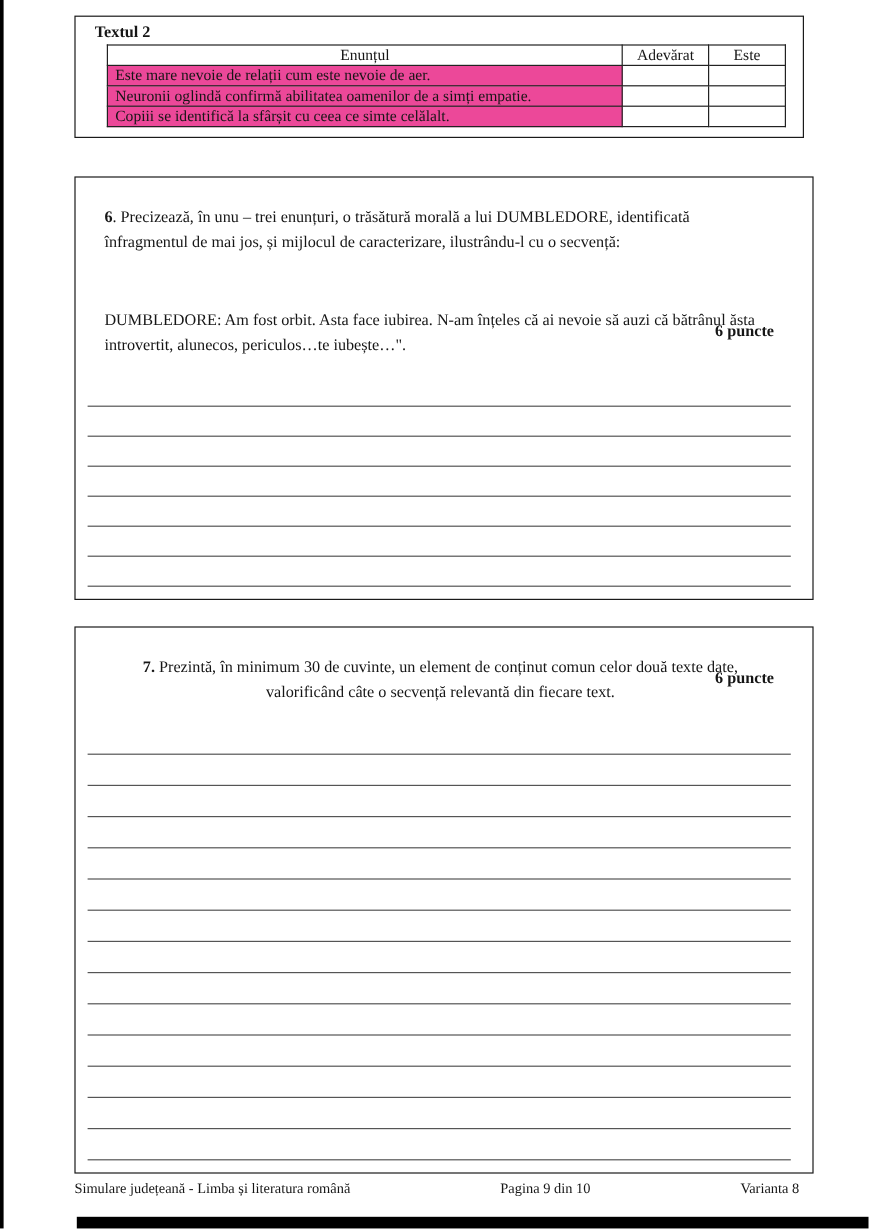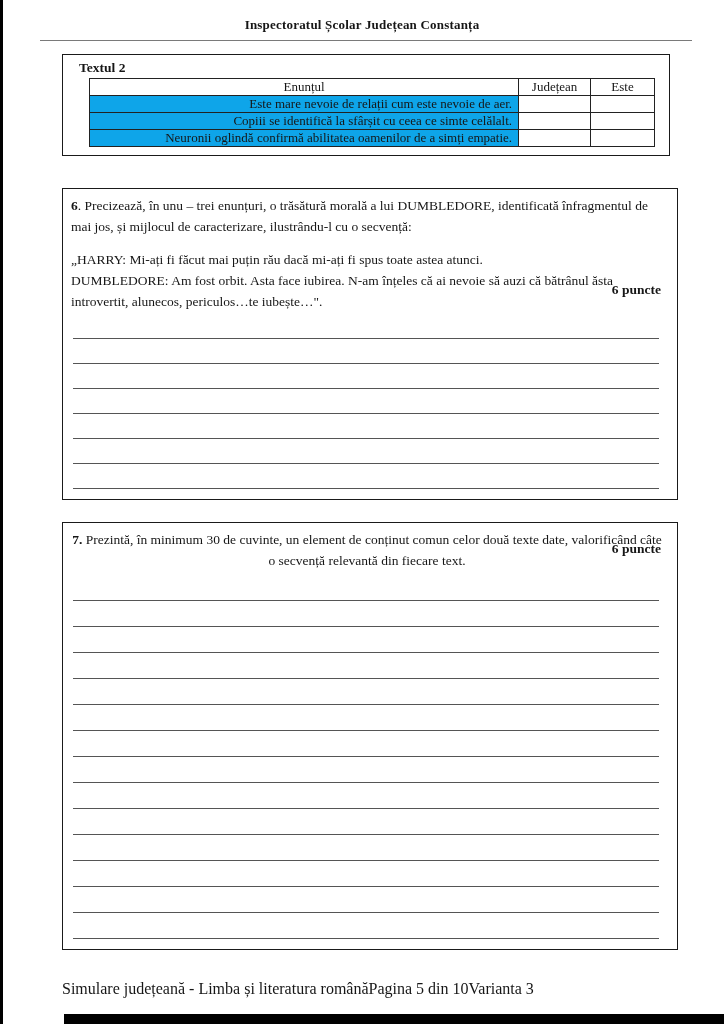--- a/index.html
+++ b/index.html
@@ -59,98 +59,94 @@
     border: 1px solid #222;
     padding: 0 6px;
     height: 17px;
     font-weight: normal;
     line-height: 16px;
   }
   .tf-table th { text-align: center; }
   .th-stmt { width: 430px; }
   .th-true { width: 72px; }
   .th-false { width: 64px; }
-  .tf-table td.stmt { background: #0ea5e9; text-align: right; }
+  .tf-table td.stmt { background: #ec4899; text-align: left; }
   .tf-table td.mark { background: #ffffff; }
   .q-box {
     width: 616px;
     padding: 6px 14px 10px 8px;
     font-size: 13.5px;
   }
   .q6 { margin-top: 32px; }
   .q7 { margin-top: 22px; text-align: center; }
-  .q-text { margin: 0; line-height: 21px; }
+  .q-text { margin: 16px; line-height: 21px; }
   .points-wrap { position: relative; }
   .points {
     position: absolute; right: 2px; bottom: 12px;
     font-weight: bold;
   }
   .gap12 { height: 12px; }
   .wlines { margin-top: 2px; }
   .wline {
     border-bottom: 1px solid #555;
     margin: 0 4px 0 2px;
   }
   .q6 .wline { height: 25px; }
   .q7 .wline { height: 26px; }
   .q7 .wlines { margin-top: 4px; }
   .footer {
     position: absolute;
     left: 62px; right: 58px; bottom: 26px;
     display: flex;
+    justify-content: space-between;
     align-items: baseline;
-    font-size: 16px;
+    font-size: 12px;
   }
 </style>
 </head>
 <body>
 
 <div class="page">
 
   <div class="edge-left"></div>
 
-  <div>
-    <div class="header-title">Inspectoratul Școlar Județean Constanța</div>
-    <div class="header-rule"></div>
-  </div>
 
   <div class="box textul2-box">
     <div class="box-title">Textul 2</div>
     <table class="tf-table">
       <thead>
         <tr>
           <th class="th-stmt">Enunțul</th>
-          <th class="th-true">Județean</th>
+          <th class="th-true">Adevărat</th>
           <th class="th-false">Este</th>
         </tr>
       </thead>
       <tbody>
         <tr>
           <td class="stmt">Este mare nevoie de relații cum este nevoie de aer.</td>
           <td class="mark"></td>
           <td class="mark"></td>
         </tr>
         <tr>
-          <td class="stmt">Copiii se identifică la sfârșit cu ceea ce simte celălalt.</td>
+          <td class="stmt">Neuronii oglindă confirmă abilitatea oamenilor de a simți empatie.</td>
           <td class="mark"></td>
           <td class="mark"></td>
         </tr>
         <tr>
-          <td class="stmt">Neuronii oglindă confirmă abilitatea oamenilor de a simți empatie.</td>
+          <td class="stmt">Copiii se identifică la sfârșit cu ceea ce simte celălalt.</td>
           <td class="mark"></td>
           <td class="mark"></td>
         </tr>
       </tbody>
     </table>
   </div>
 
   <div class="box q-box q6">
     <p class="q-text"><b>6</b><span>. Precizează, în unu – trei enunțuri, o trăsătură morală a lui DUMBLEDORE, identificată înfragmentul de mai jos, și mijlocul de caracterizare, ilustrându-l cu o secvență:</span></p>
     <div class="gap12"></div>
-    <p class="q-text">„HARRY: Mi-ați fi făcut mai puțin rău dacă mi-ați fi spus toate astea atunci.</p>
     <p class="q-text points-wrap"><span>DUMBLEDORE: Am fost orbit. Asta face iubirea. N-am înțeles că ai nevoie să auzi că bătrânul ăsta introvertit, alunecos, periculos…te iubește…".</span><b class="points">6 puncte</b></p>
     <div class="wlines">
       <div class="wline"></div>
       <div class="wline"></div>
       <div class="wline"></div>
       <div class="wline"></div>
       <div class="wline"></div>
       <div class="wline"></div>
       <div class="wline"></div>
     </div>
@@ -171,19 +167,19 @@
       <div class="wline"></div>
       <div class="wline"></div>
       <div class="wline"></div>
       <div class="wline"></div>
       <div class="wline"></div>
     </div>
   </div>
 
   <div class="footer">
     <span>Simulare județeană - Limba și literatura română</span>
-    <span>Pagina 5 din 10</span>
-    <span>Varianta 3</span>
+    <span>Pagina 9 din 10</span>
+    <span>Varianta 8</span>
   </div>
 
   <div class="edge-bottom"></div>
 
 </div>
 
 </body></html>

